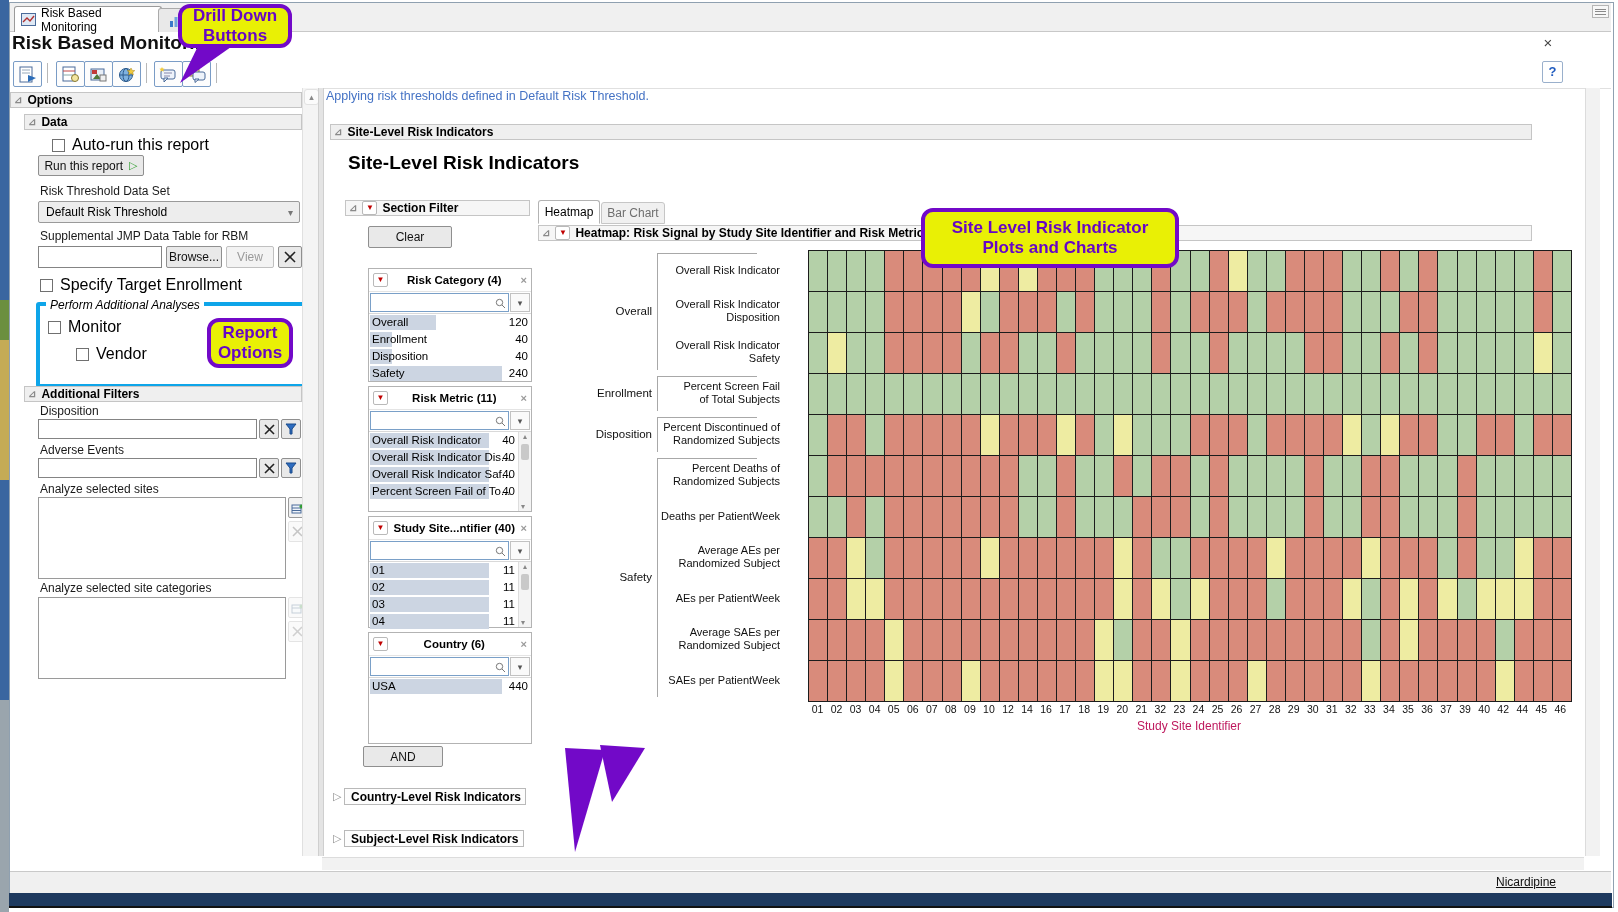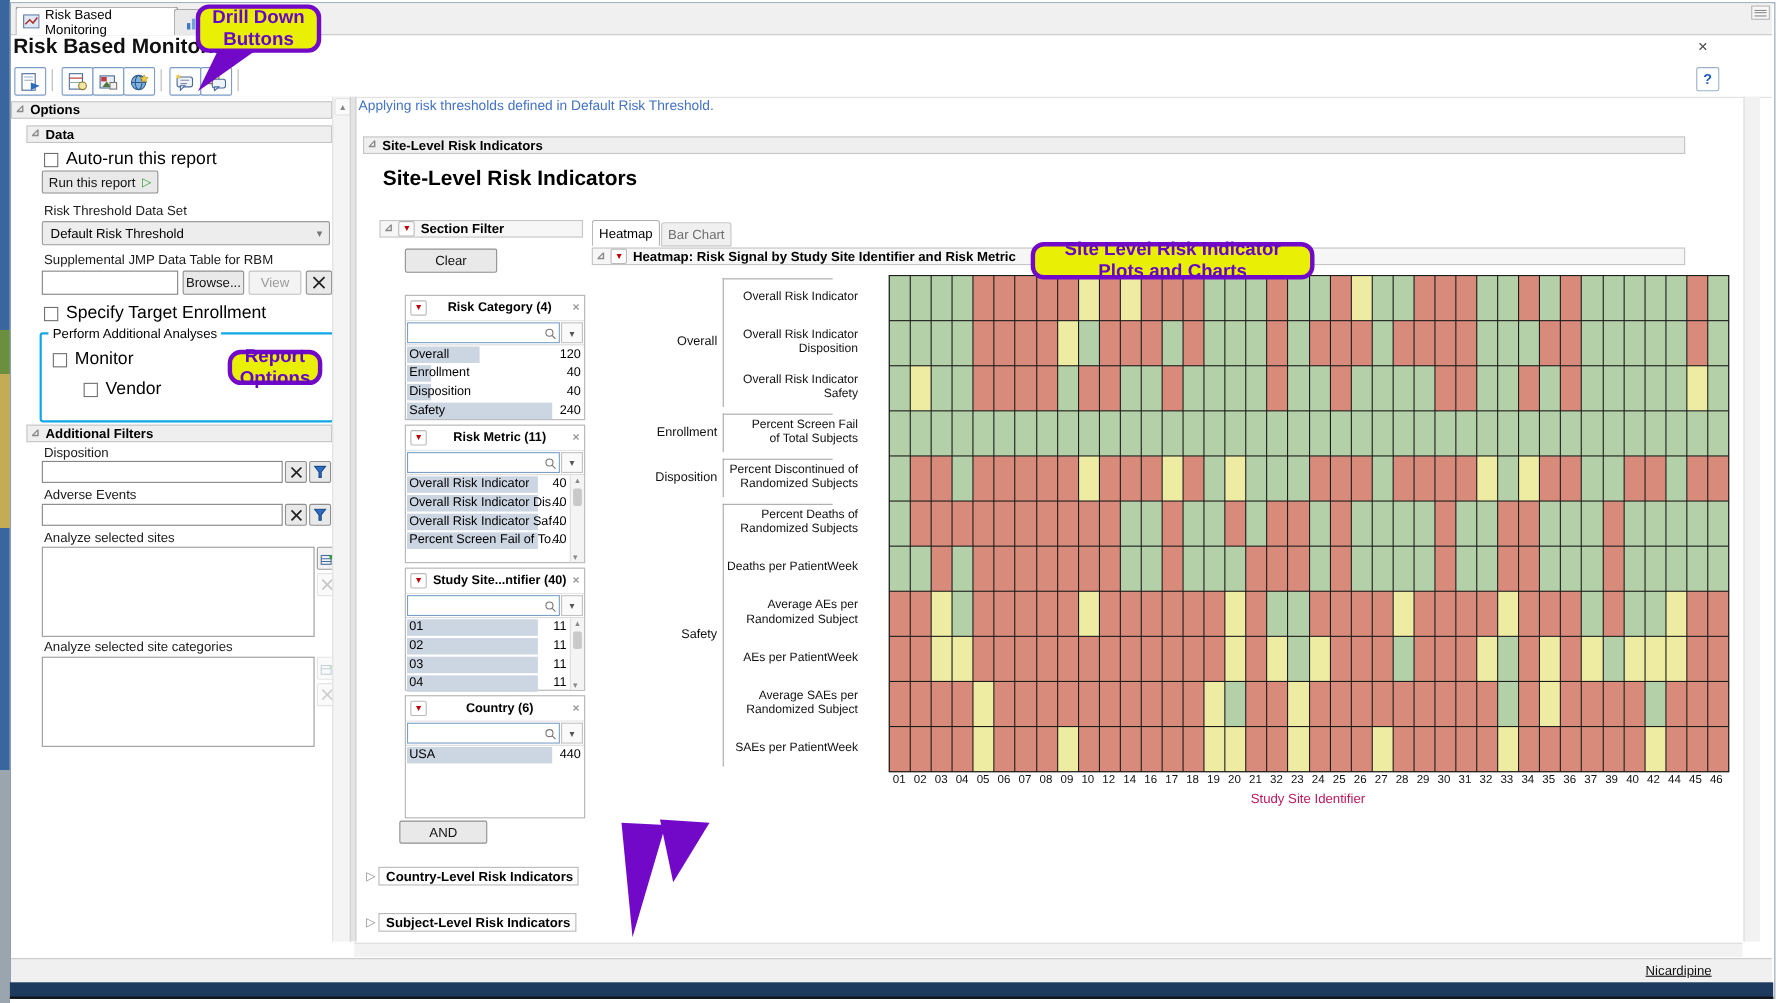--- a/index.html
+++ b/index.html
@@ -29,21 +29,21 @@
   .secbar{position:absolute;background:#efefef;border:1px solid #c5c5c5;font-weight:bold;font-size:12px;display:flex;align-items:center;gap:5px;padding-left:3px;box-sizing:border-box;height:16px;}
   .disc{color:#8a8a8a;font-size:10px;line-height:10px;}
   .cbrow{position:absolute;display:flex;align-items:center;gap:7px;}
   .cbox{width:13px;height:13px;background:#fff;border:1px solid #707070;box-sizing:border-box;}
   .btn{position:absolute;background:#e9e9e9;border:1px solid #8f8f8f;border-radius:2px;font-size:12px;display:flex;align-items:center;justify-content:center;box-sizing:border-box;color:#111;}
   .btn.dis{color:#9a9a9a;border-color:#c0c0c0;background:#f3f3f3;}
   .combo{position:absolute;background:#ededed;border:1px solid #9a9a9a;border-radius:2px;font-size:12px;display:flex;align-items:center;box-sizing:border-box;padding-left:7px;}
   .combo .chev{position:absolute;right:6px;color:#777;font-size:10px;}
   .tinput{position:absolute;background:#fff;border:1px solid #848484;box-sizing:border-box;font-size:12px;padding:0 4px;font-family:"Liberation Sans",sans-serif;}
   .lbl{position:absolute;font-size:12px;color:#1a1a1a;white-space:nowrap;}
-  .groupbox{position:absolute;border:2px solid #0ea5e9;border-radius:3px;}
+  .groupbox{position:absolute;border:4px solid #0ea5e9;border-radius:3px;font-style:italic;}
   .groupbox .legend{position:absolute;top:-8px;left:6px;background:#fff;padding:0 4px;font-size:12px;}
   .listbox{position:absolute;background:#fff;border:1px solid #9a9a9a;}
   .sidebtn{position:absolute;width:17px;height:19px;border:1px solid #9a9a9a;background:#f2f2f2;border-radius:2px;display:flex;align-items:center;justify-content:center;}
   .sidebtn.dis{border-color:#cfcfcf;background:#f7f7f7;opacity:.55;}
   
   .linktxt{position:absolute;left:326px;top:89px;font-size:12.5px;color:#4472c4;}
   .bigtitle{position:absolute;left:348px;top:152px;font-size:19px;font-weight:bold;}
   .redbtn{width:13px;height:12px;border:1px solid #b9b9b9;background:#fff;border-radius:2px;display:inline-flex;align-items:center;justify-content:center;color:#c00000;font-size:8px;line-height:8px;}
   .xgray{color:#9a9a9a;font-weight:bold;font-size:11px;}
   
@@ -181,21 +181,21 @@
 
   <div class="secbar" style="left:10px;top:92px;width:292px;">
     <span class="disc">⊿</span>
     <span>Options</span>
   </div>
   <div class="secbar" style="left:24px;top:114px;width:278px;">
     <span class="disc">⊿</span>
     <span>Data</span>
   </div>
 
-  <div class="cbrow" style="left:40px;top:136px;">
+  <div class="cbrow" style="left:52px;top:136px;">
     <span class="cbox"></span>
     <span>Auto-run this report</span>
   </div>
 
   <div class="btn" style="left:38px;top:155px;width:106px;height:21px;gap:6px;">
     <span>Run this report</span>
     <span style="color:#2e9e2e;font-size:11px;">▷</span>
   </div>
 
   <div class="lbl" style="left:40px;top:184px;">Risk Threshold Data Set</div>
@@ -986,26 +986,26 @@
   <div class="navy-bottom"></div>
 
   <svg class="tail" style="left:170px;top:40px;" width="80" height="45">
     <polygon points="30,2 68,2 10,43" fill="#7209c8"></polygon>
   </svg>
   <div class="callout" style="left:178px;top:4px;width:114px;height:44px;">
     <div>Drill Down</div>
     <div>Buttons</div>
   </div>
 
-  <div class="callout" style="left:207px;top:318px;width:86px;height:32px;">
+  <div class="callout" style="left:207px;top:318px;width:86px;height:50px;">
     <div>Report</div>
     <div>Options</div>
   </div>
 
-  <div class="callout" style="left:921px;top:220px;width:258px;height:34px;margin-left:16px;">
+  <div class="callout" style="left:921px;top:208px;width:258px;height:60px;">
     <div>Site Level Risk Indicator</div>
     <div>Plots and Charts</div>
   </div>
 
   <svg class="tail" style="left:550px;top:740px;" width="130" height="120">
     <polygon points="50,5 95,8 62,62" fill="#7209c8"></polygon>
     <polygon points="15,8 55,10 25,112" fill="#7209c8"></polygon>
   </svg>
 
 <div class="rowlab" style="top: 270.455px;">Overall Risk Indicator</div>

